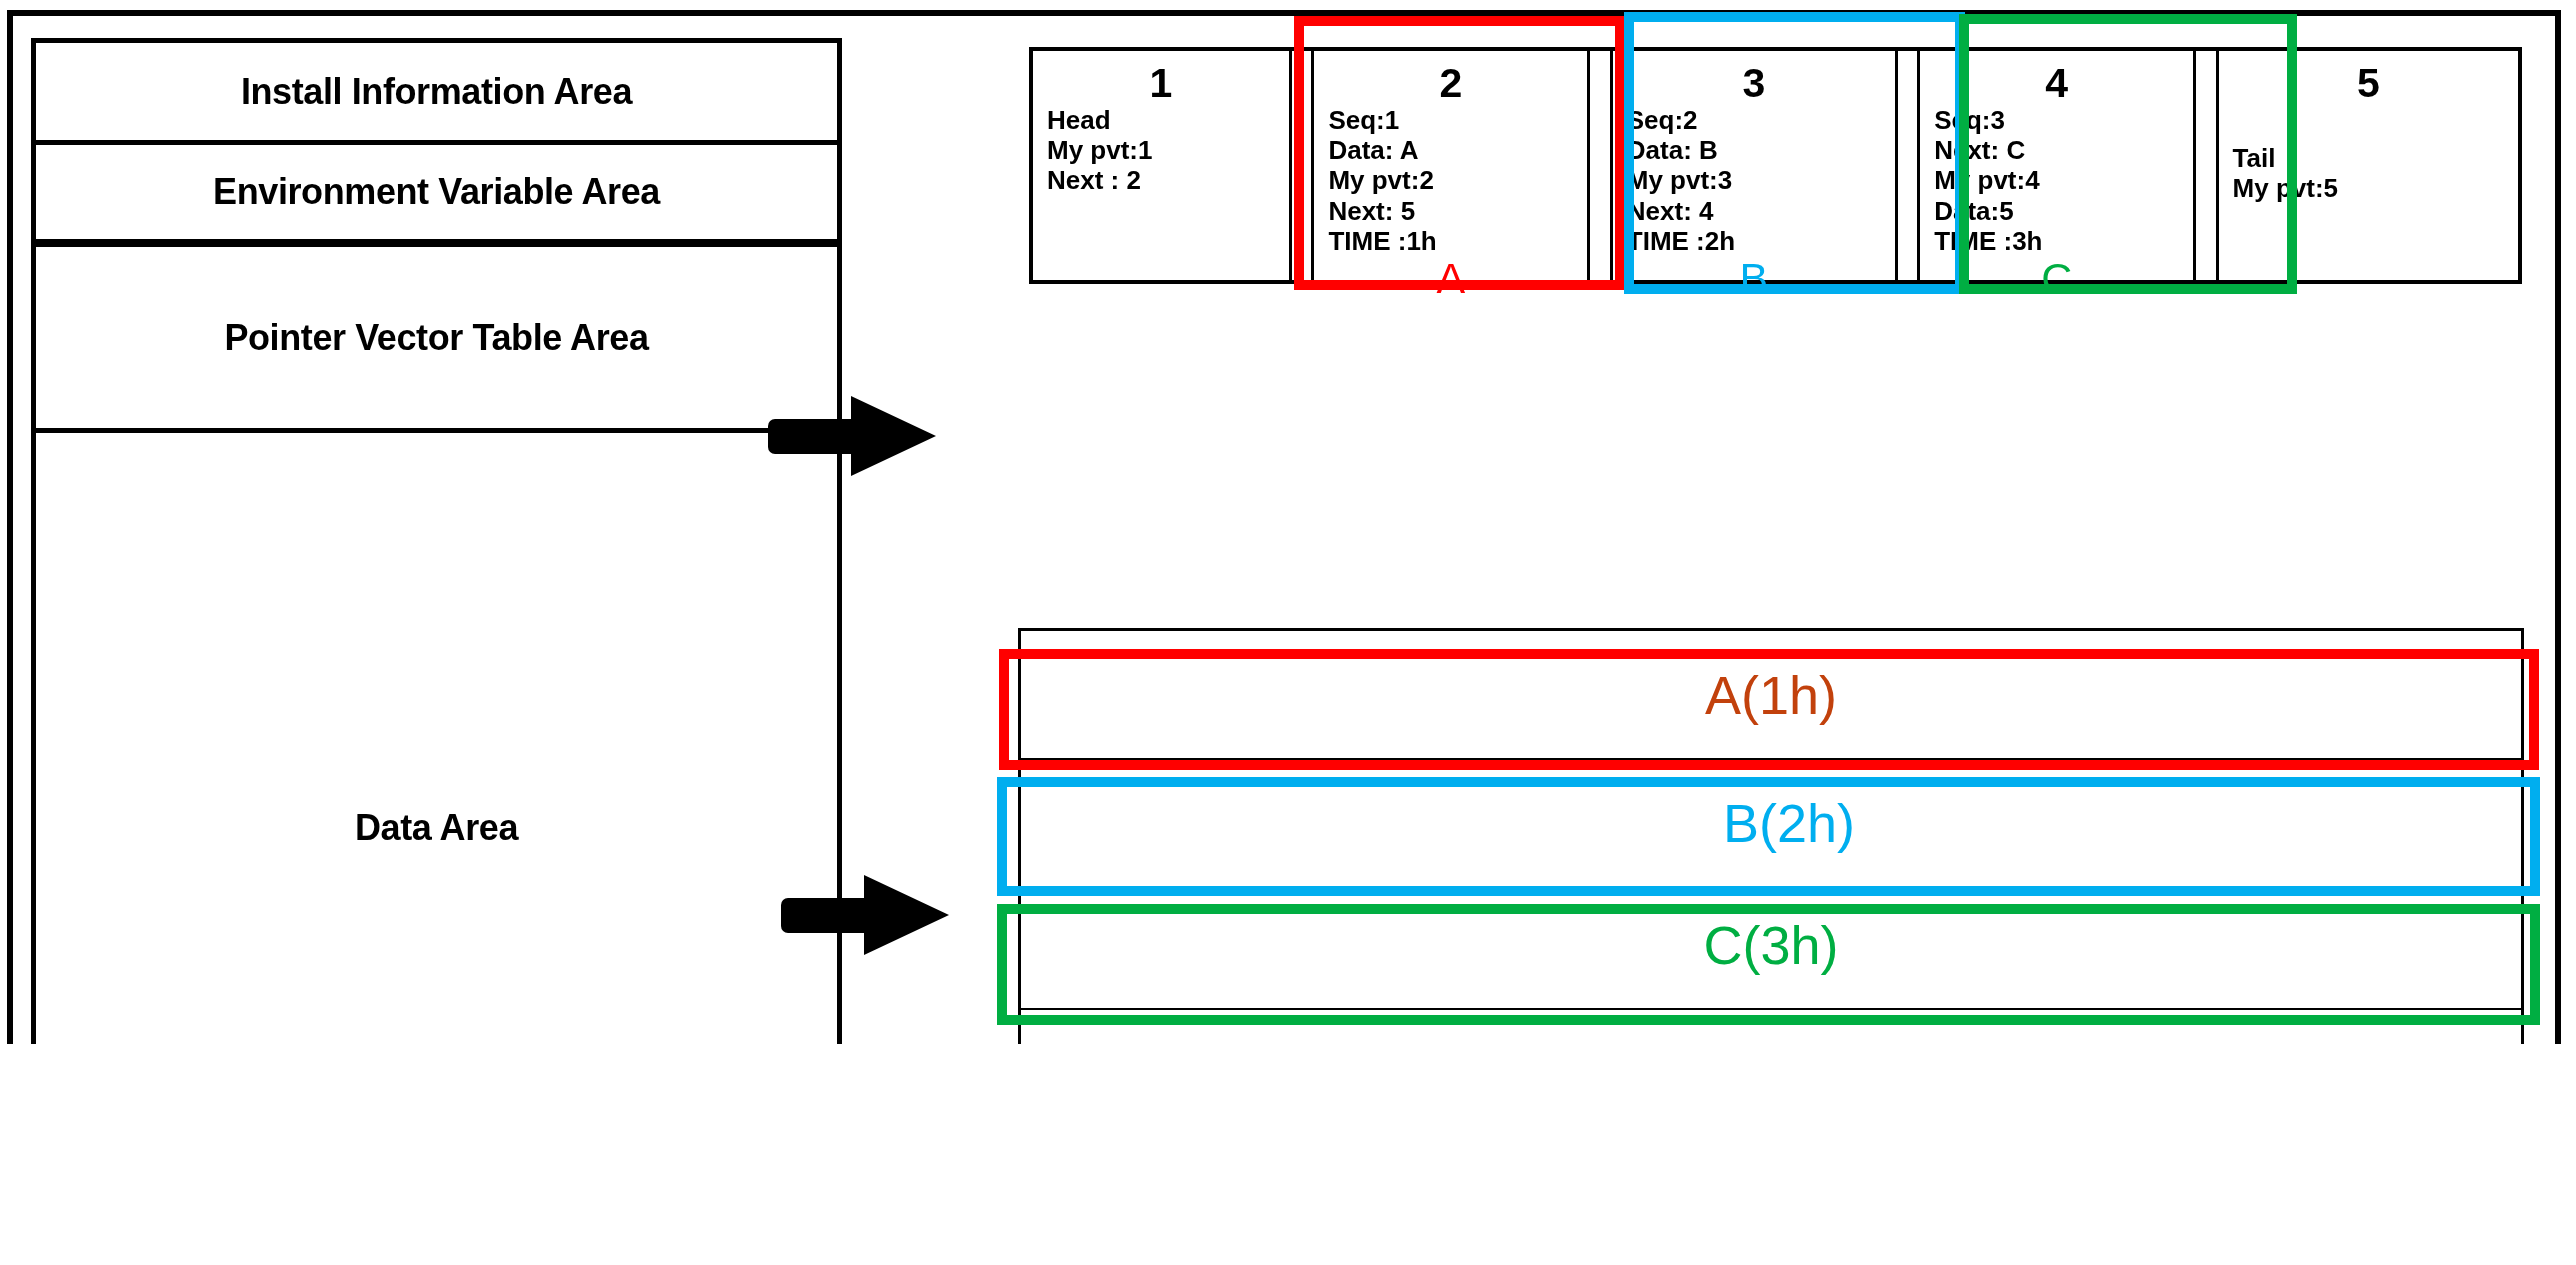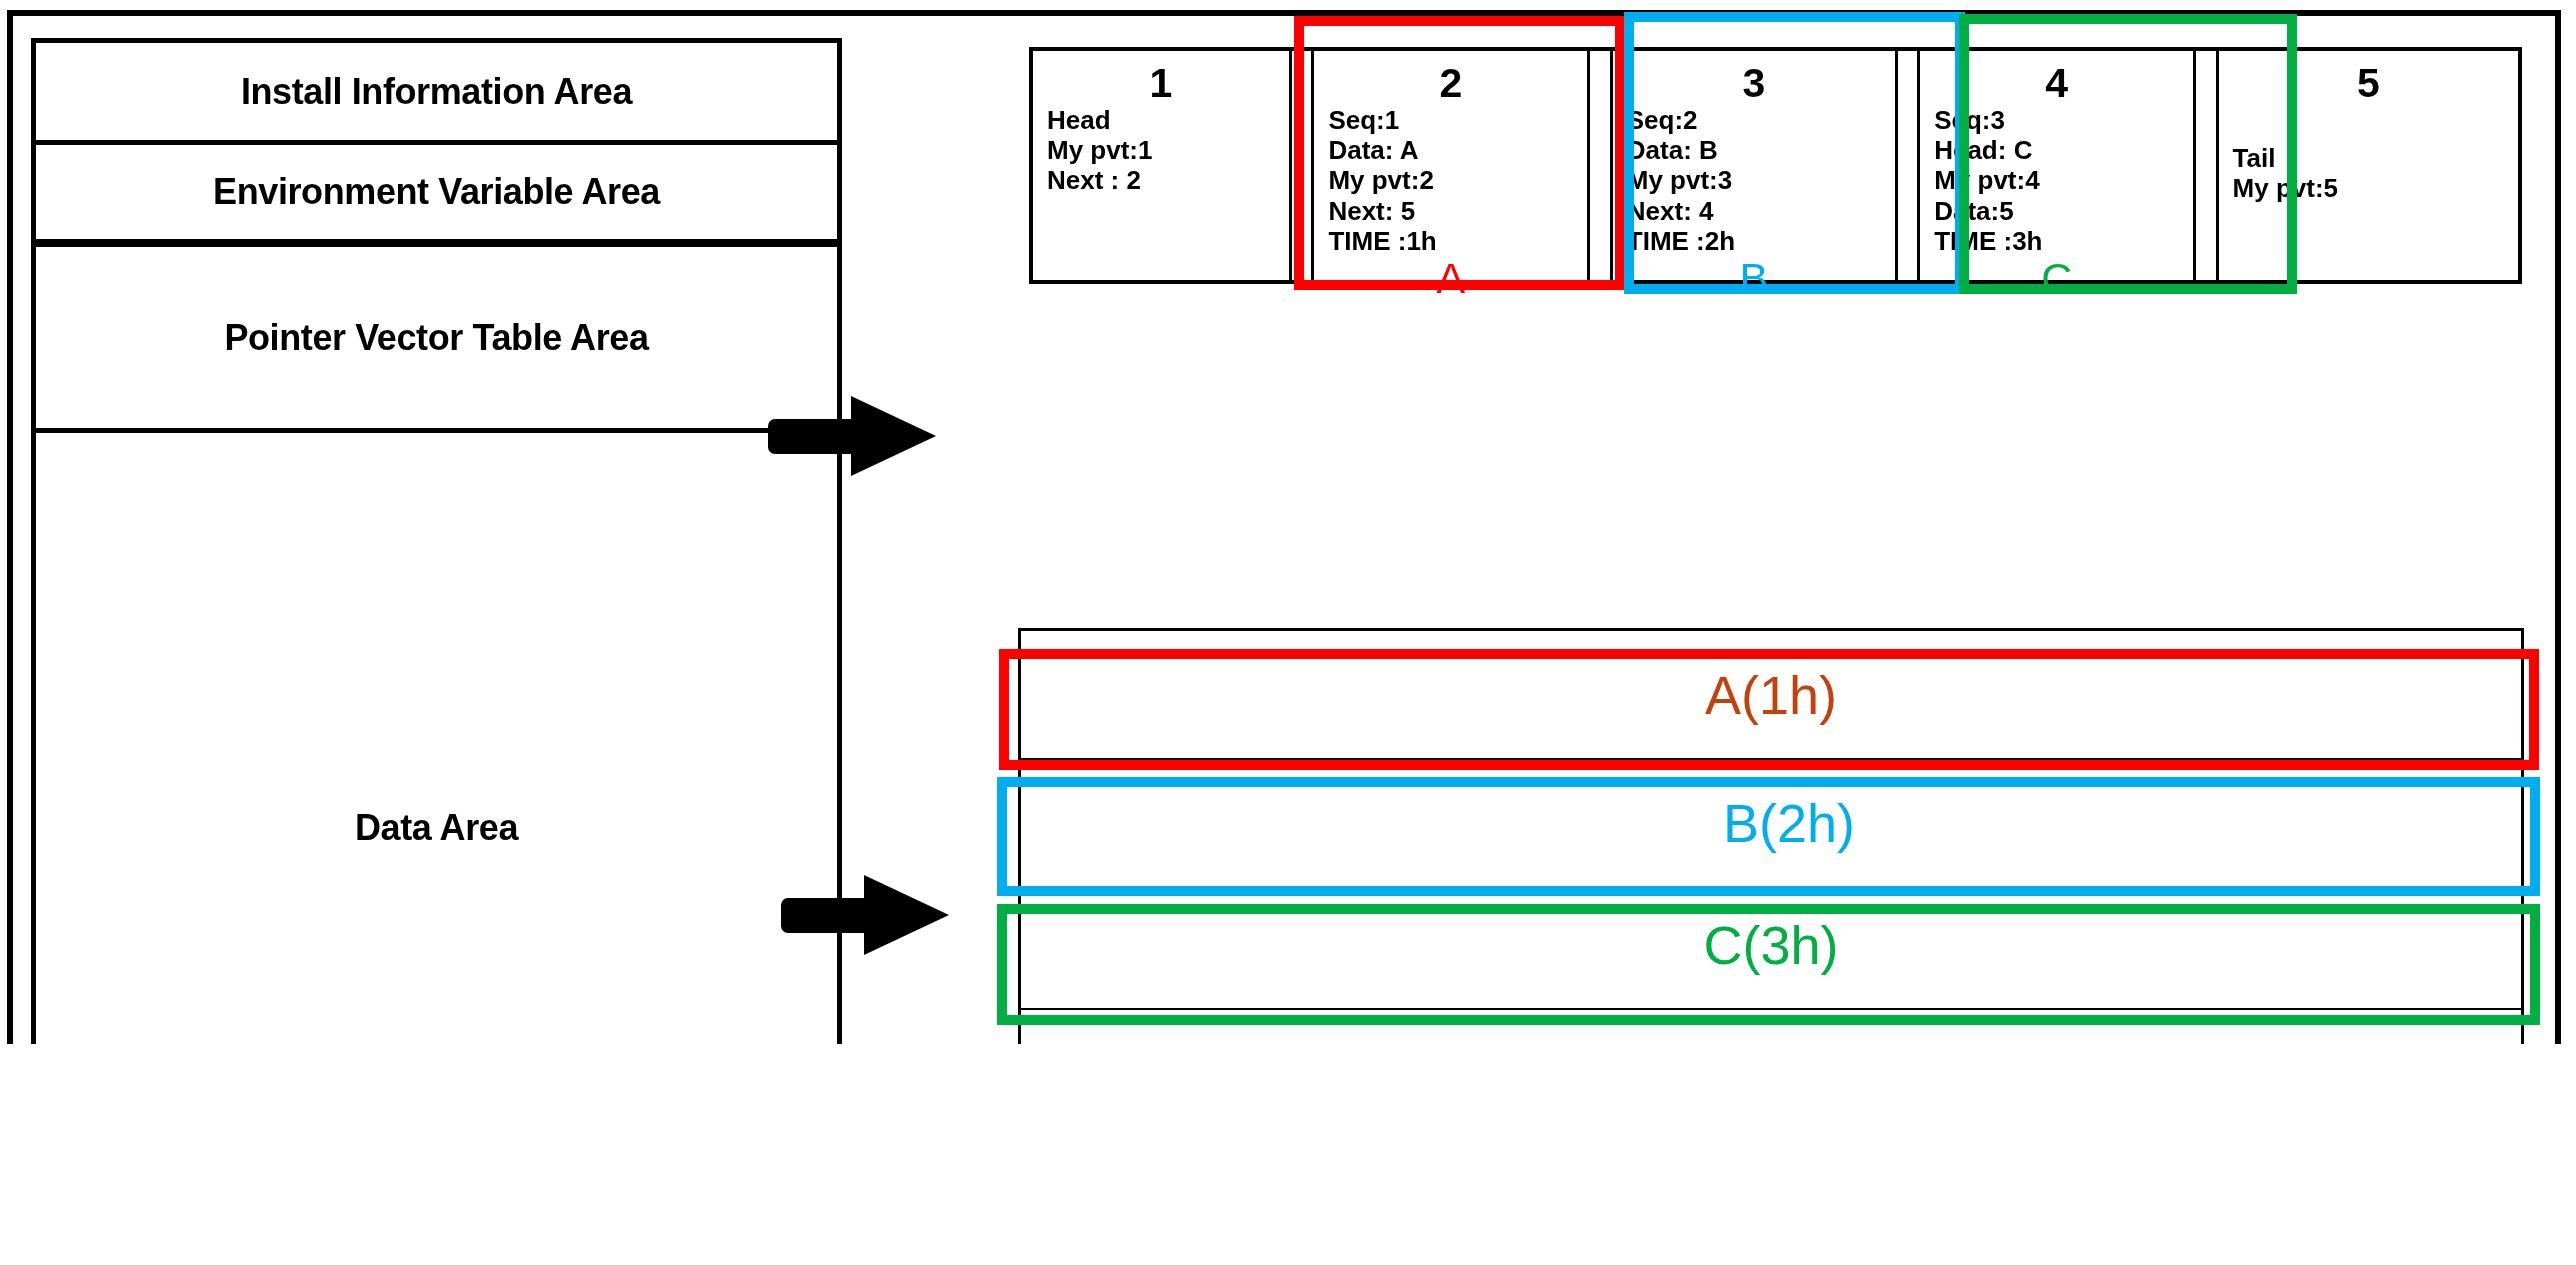--- a/index.html
+++ b/index.html
@@ -265,21 +265,21 @@
       <div class="node-lines">Next: 4</div>
       <div class="node-lines">TIME :2h</div>
       <div class="node-tag" style="color:#00aeef;">B</div>
     </div>
 
     <div class="node-cell gap"></div>
 
     <div class="node-cell" style="flex:0 0 276px;">
       <div class="node-index">4</div>
       <div class="node-lines">Seq:3</div>
-      <div class="node-lines">Head: C</div>
+      <div class="node-lines">Next: C</div>
       <div class="node-lines">My pvt:4</div>
       <div class="node-lines">Data:5</div>
       <div class="node-lines">TIME :3h</div>
       <div class="node-tag" style="color:#00ae42;">C</div>
     </div>
 
     <div class="node-cell gap"></div>
 
     <div class="node-cell nb" style="flex:1 1 auto;">
       <div class="node-index">5</div>

